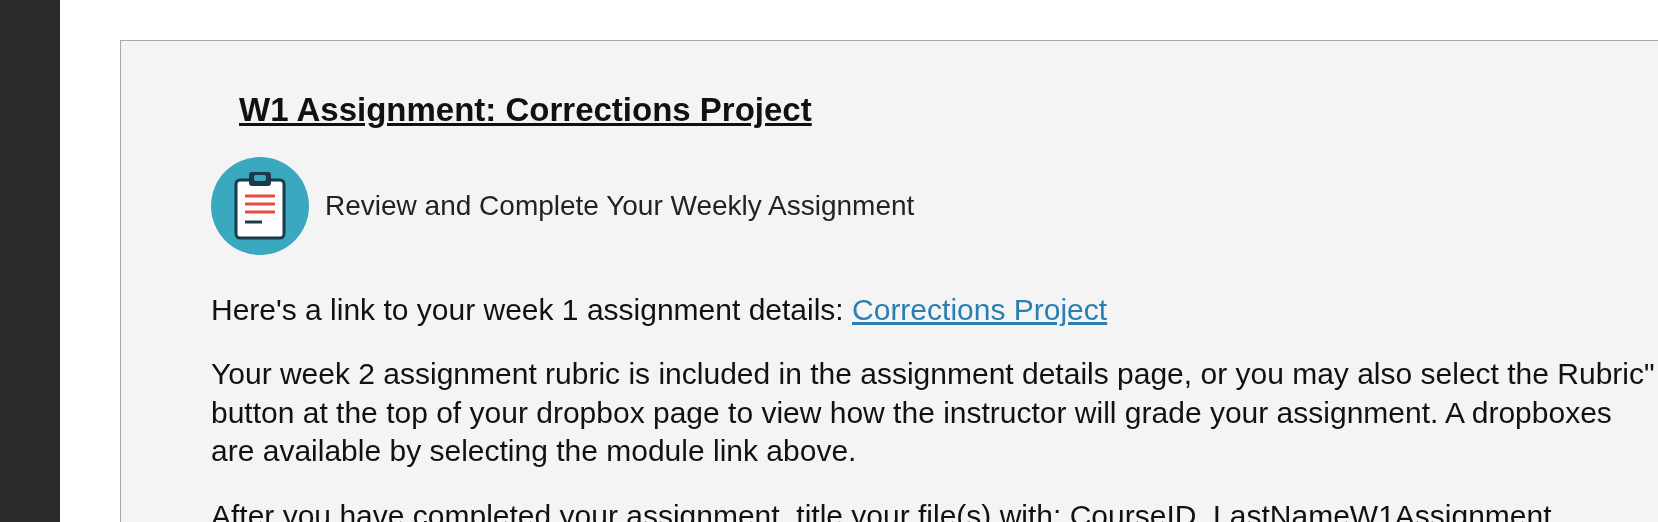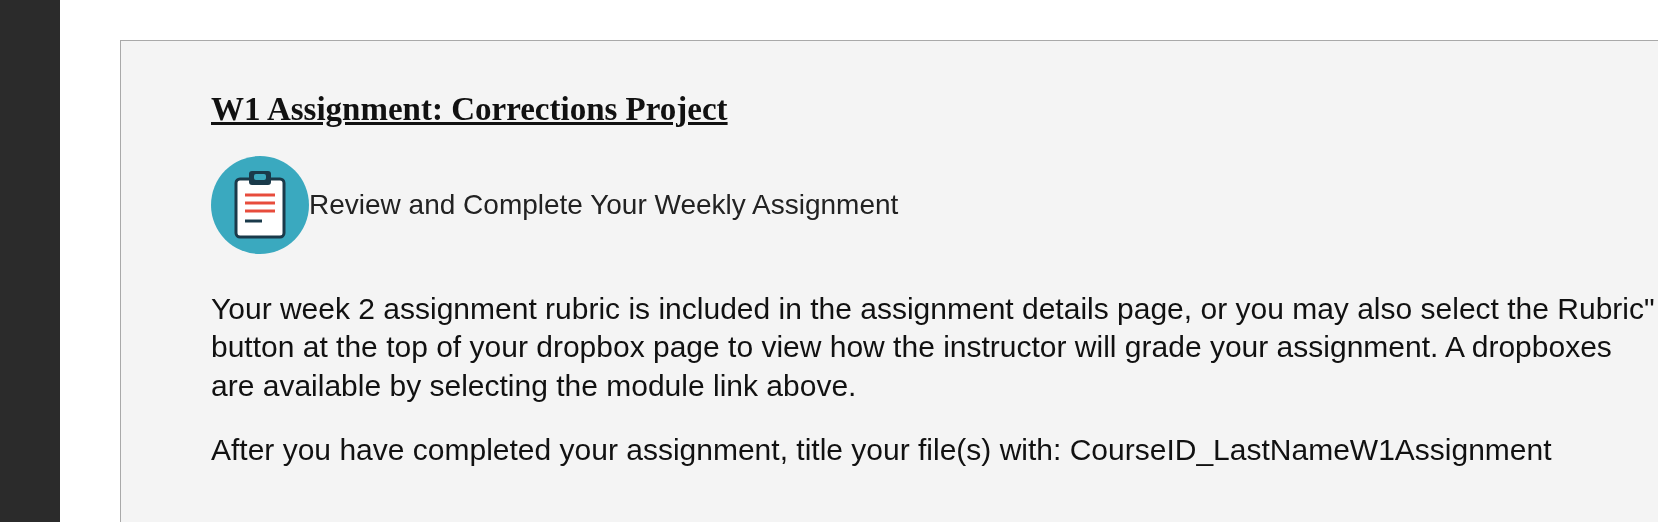--- a/index.html
+++ b/index.html
@@ -39,25 +39,27 @@
       flex: 1;
       padding: 50px 0 0 90px;
       overflow: hidden;
     }
     .heading {
       font-size: 33px;
       font-weight: 700;
       text-decoration: underline;
       color: #111;
       margin-bottom: 28px;
-      font-family: Liberation Serif, serif;
+      font-family: Liberation Sans, sans-serif;
+      margin-left: 28px;
     }
     .subhead-row {
       display: flex;
       align-items: center;
+      gap: 16px;
       margin-bottom: 36px;
     }
     .icon-wrap {
       width: 98px;
       height: 98px;
       border-radius: 50%;
       background: #3aa9bf;
       display: flex;
       align-items: center;
       justify-content: center;
@@ -106,20 +108,23 @@
             <rect x="22" y="3" width="12" height="6" rx="2" fill="#3aa9bf"></rect>
             <line x1="13" y1="24" x2="43" y2="24" stroke="#e74c3c" stroke-width="3"></line>
             <line x1="13" y1="32" x2="43" y2="32" stroke="#e74c3c" stroke-width="3"></line>
             <line x1="13" y1="40" x2="43" y2="40" stroke="#e74c3c" stroke-width="3"></line>
             <line x1="13" y1="50" x2="30" y2="50" stroke="#1a3a4a" stroke-width="3"></line>
           </svg>
         </div>
         <div class="subhead-text">Review and Complete Your Weekly Assignment</div>
       </div>
 
+      <p class="para">
+        <span>Here's a link to your week 1 assignment details: </span><a href="#" class="link">Corrections Project</a>
+      </p>
 
       <p class="para2">Your week 2 assignment rubric is included in the assignment details page, or you may also select the Rubric" button at the top of your dropbox page to view how the instructor will grade your assignment. A dropboxes are available by selecting the module link above.</p>
 
       <p class="para">After you have completed your assignment, title your file(s) with: CourseID_LastNameW1Assignment</p>
 
     </div>
   </div>
 </div>
 
 </body></html>

